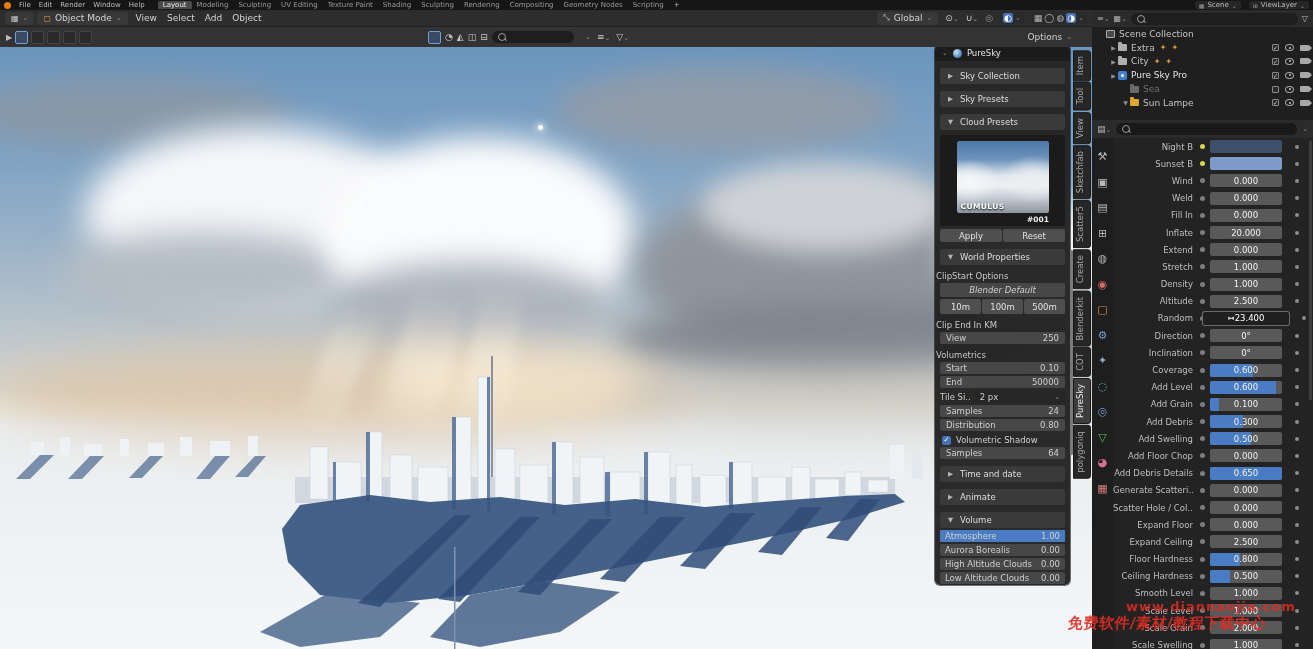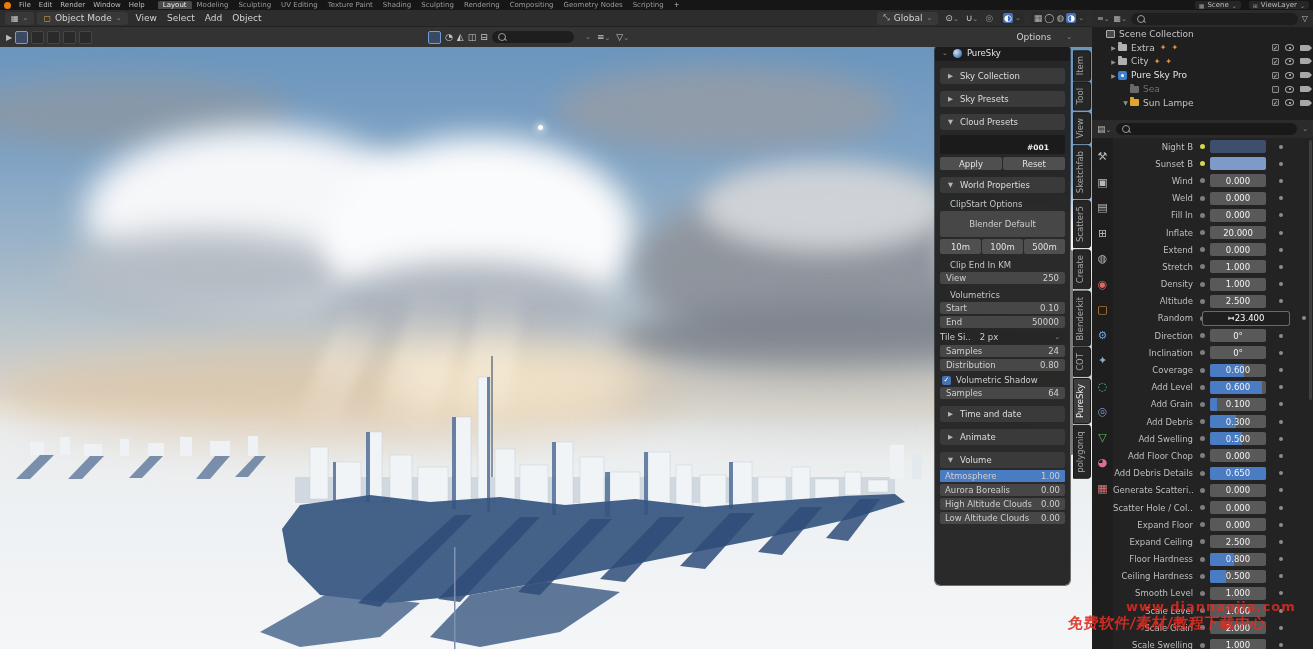--- a/index.html
+++ b/index.html
@@ -27,21 +27,21 @@
   .ball{font-size:9px;color:#b5b5b5;}
   .ball.on{background:#4772b3;color:#fff;border-radius:2px;padding:0 1px;}
   .chev{font-size:7px;color:#8f8f8f;}
   
   .theader{left:0;top:27px;width:1092px;height:20px;background:#333;display:flex;align-items:center;
            padding:0 6px;box-sizing:border-box;gap:3px;font-size:9px;z-index:24;position:absolute;}
   .tool-sq{width:11px;height:11px;background:#2a2a2a;border:1px solid #454545;border-radius:2px;flex:none;}
   .tool-sq.sel{border-color:#6f9fd8;background:#3a4a63;}
   .tg-mid{position:absolute;left:428px;display:flex;align-items:center;gap:4px;}
   .tg-right2{position:absolute;left:585px;display:flex;align-items:center;gap:6px;}
-  .tg-options{position:absolute;right:20px;display:flex;align-items:center;gap:15px;color:#cfcfcf;}
+  .tg-options{position:absolute;right:20px;display:flex;align-items:center;gap:4px;color:#cfcfcf;}
   .search{display:flex;align-items:center;background:#1e1e1e;border-radius:8px;height:12px;padding:0 6px;gap:4px;min-width:70px;}
   .ico-search{width:6px;height:6px;border:1px solid #9a9a9a;border-radius:50%;position:relative;flex:none;}
   .ico-search::after{content:"";position:absolute;left:5px;top:5px;width:3px;height:1px;background:#9a9a9a;transform:rotate(45deg);}
   
   #viewport{left:0;top:47px;width:1092px;height:602px;overflow:hidden;z-index:1;}
   .sky{position:absolute;inset:0;background:linear-gradient(180deg,#6b95bd 0%,#7fa3c4 18%,#a2b7c9 36%,
        #c3cacd 50%,#d8d4cb 57%,#e6e2d8 60%,#eaeced 63%,#eef1f3 78%,#f4f6f8 100%);}
   .cloud{position:absolute;border-radius:50%;}
   .ray{position:absolute;background:linear-gradient(180deg,rgba(255,250,238,0),rgba(255,247,230,.38),rgba(255,247,230,0));
        filter:blur(6px);}
@@ -67,22 +67,22 @@
            background:linear-gradient(180deg,#4d77a5 0%,#6f94bd 26%,#dfe6ec 48%,#eef1f3 62%,#c2c9d1 80%,#8d959f 100%);}
   .preview::before{content:"";position:absolute;left:-18px;top:18px;width:60px;height:44px;border-radius:50%;
            background:radial-gradient(closest-side,#f5f7f8,rgba(245,247,248,0));}
   .preview::after{content:"";position:absolute;right:-16px;top:14px;width:64px;height:48px;border-radius:50%;
            background:radial-gradient(closest-side,#eceff1,rgba(236,239,241,0));}
   .pv-cap{position:absolute;left:4px;bottom:2px;font-size:7.5px;font-weight:bold;color:#fff;
           text-shadow:0 1px 2px #000;z-index:2;letter-spacing:.4px;}
   .pv-num{align-self:flex-end;margin:2px 16px 0 0;font-size:7.5px;font-weight:bold;color:#ececec;}
   .btnrow{display:flex;gap:1px;margin:3px 5px 0 5px;}
   .btn{flex:1;height:13px;background:#4f4f4f;border-radius:2px;display:flex;align-items:center;justify-content:center;color:#e2e2e2;}
-  .lab{margin:6px 7px 1px 15px;color:#c6c6c6;}
-  .wbtn{margin:2px 5px 0 5px;height:26px;background:#474747;border-radius:2px;display:flex;align-items:center;justify-content:center;}
+  .lab{margin:6px 7px 1px 1px;color:#c6c6c6;}
+  .wbtn{margin:2px 5px 0 5px;height:14px;background:#474747;border-radius:2px;display:flex;align-items:center;justify-content:center;font-style:italic;}
   .seg{display:flex;gap:1px;margin:2px 5px 0 5px;}
   .seg .btn{height:15px;}
   .frow{display:flex;justify-content:space-between;align-items:center;margin:2px 5px 0 5px;height:12px;
         background:#474747;border-radius:2px;padding:0 6px;}
   .tilerow{display:flex;align-items:center;margin:3px 5px 0 5px;gap:4px;}
   .tiledrop{flex:1;height:12px;background:#262626;border-radius:2px;display:flex;align-items:center;
             justify-content:space-between;padding:0 5px;}
   .cbrow{display:flex;align-items:center;gap:5px;margin:4px 7px 0 7px;}
   .cb{width:9px;height:9px;background:#4772b3;border-radius:2px;color:#fff;font-size:7px;line-height:9px;
       text-align:center;flex:none;}
@@ -118,21 +118,21 @@
   #props{left:1092px;top:120px;width:221px;height:529px;background:#232323;z-index:10;position:absolute;}
   .phead2{height:18px;background:#2b2b2b;display:flex;align-items:center;gap:5px;padding:0 5px;font-size:9px;color:#b9b9b9;}
   .psearch{flex:1;display:flex;align-items:center;background:#191919;border-radius:8px;height:12px;padding:0 6px;gap:4px;}
   #ptab-col{position:absolute;left:0;top:18px;width:21px;bottom:0;background:#1e1e1e;display:flex;
             flex-direction:column;align-items:center;padding-top:6px;}
   .ptab{height:25.5px;display:flex;align-items:center;justify-content:center;font-size:11px;width:21px;}
   #prop-rows{position:absolute;left:21px;top:18px;right:0;bottom:0;overflow:hidden;}
   .prow{display:flex;align-items:center;height:17.2px;}
   .plabel{width:80px;text-align:right;font-size:8.5px;color:#bfbfbf;white-space:nowrap;overflow:hidden;flex:none;}
   .pdot{width:5px;height:5px;border-radius:50%;background:#7d7d7d;margin:0 5px 0 7px;flex:none;}
-  .pfield{width:56px;height:13px;background:#595959;border-radius:2px;position:relative;font-size:8.5px;color:#f2f2f2;
+  .pfield{width:72px;height:13px;background:#595959;border-radius:2px;position:relative;font-size:8.5px;color:#f2f2f2;
           display:flex;align-items:center;justify-content:center;overflow:hidden;flex:none;}
   .pfill{position:absolute;left:0;top:0;bottom:0;background:#4a7cc4;}
   .pfield span{position:relative;z-index:1;}
   .pfield.active{background:#1f1f1f;box-shadow:0 0 0 1px #6a6a6a;width:86px;margin-left:-7px;color:#fff;}
   .fld-arrow{position:absolute;font-size:7px;color:#cfcfcf;z-index:2;}
   .pdot-r{width:4px;height:4px;border-radius:50%;background:#8c8c8c;margin-left:13px;flex:none;}
   .propscroll{position:absolute;right:1px;top:20px;width:3px;height:260px;background:#3e3e3e;border-radius:2px;}
   
   .wm1{left:1126px;top:599px;font-size:13px;font-weight:bold;color:rgba(222,45,35,.85);letter-spacing:1px;z-index:50;position:absolute;}
   .wm2{left:1068px;top:614px;font-size:15px;font-weight:bold;color:rgba(222,45,35,.9);letter-spacing:.5px;
@@ -372,20 +372,23 @@
     </div>
     <div class="sectionbtn">
       <span class="sec-arrow">▶</span>
       <span>Sky Presets</span>
     </div>
     <div class="sectionbtn">
       <span class="sec-arrow">▼</span>
       <span>Cloud Presets</span>
     </div>
     <div class="pwell">
+      <div class="preview">
+        <span class="pv-cap">CUMULUS</span>
+      </div>
       <span class="pv-num">#001</span>
     </div>
     <div class="btnrow">
       <div class="btn">Apply</div>
       <div class="btn">Reset</div>
     </div>
     <div class="sectionbtn">
       <span class="sec-arrow">▼</span>
       <span>World Properties</span>
     </div>

